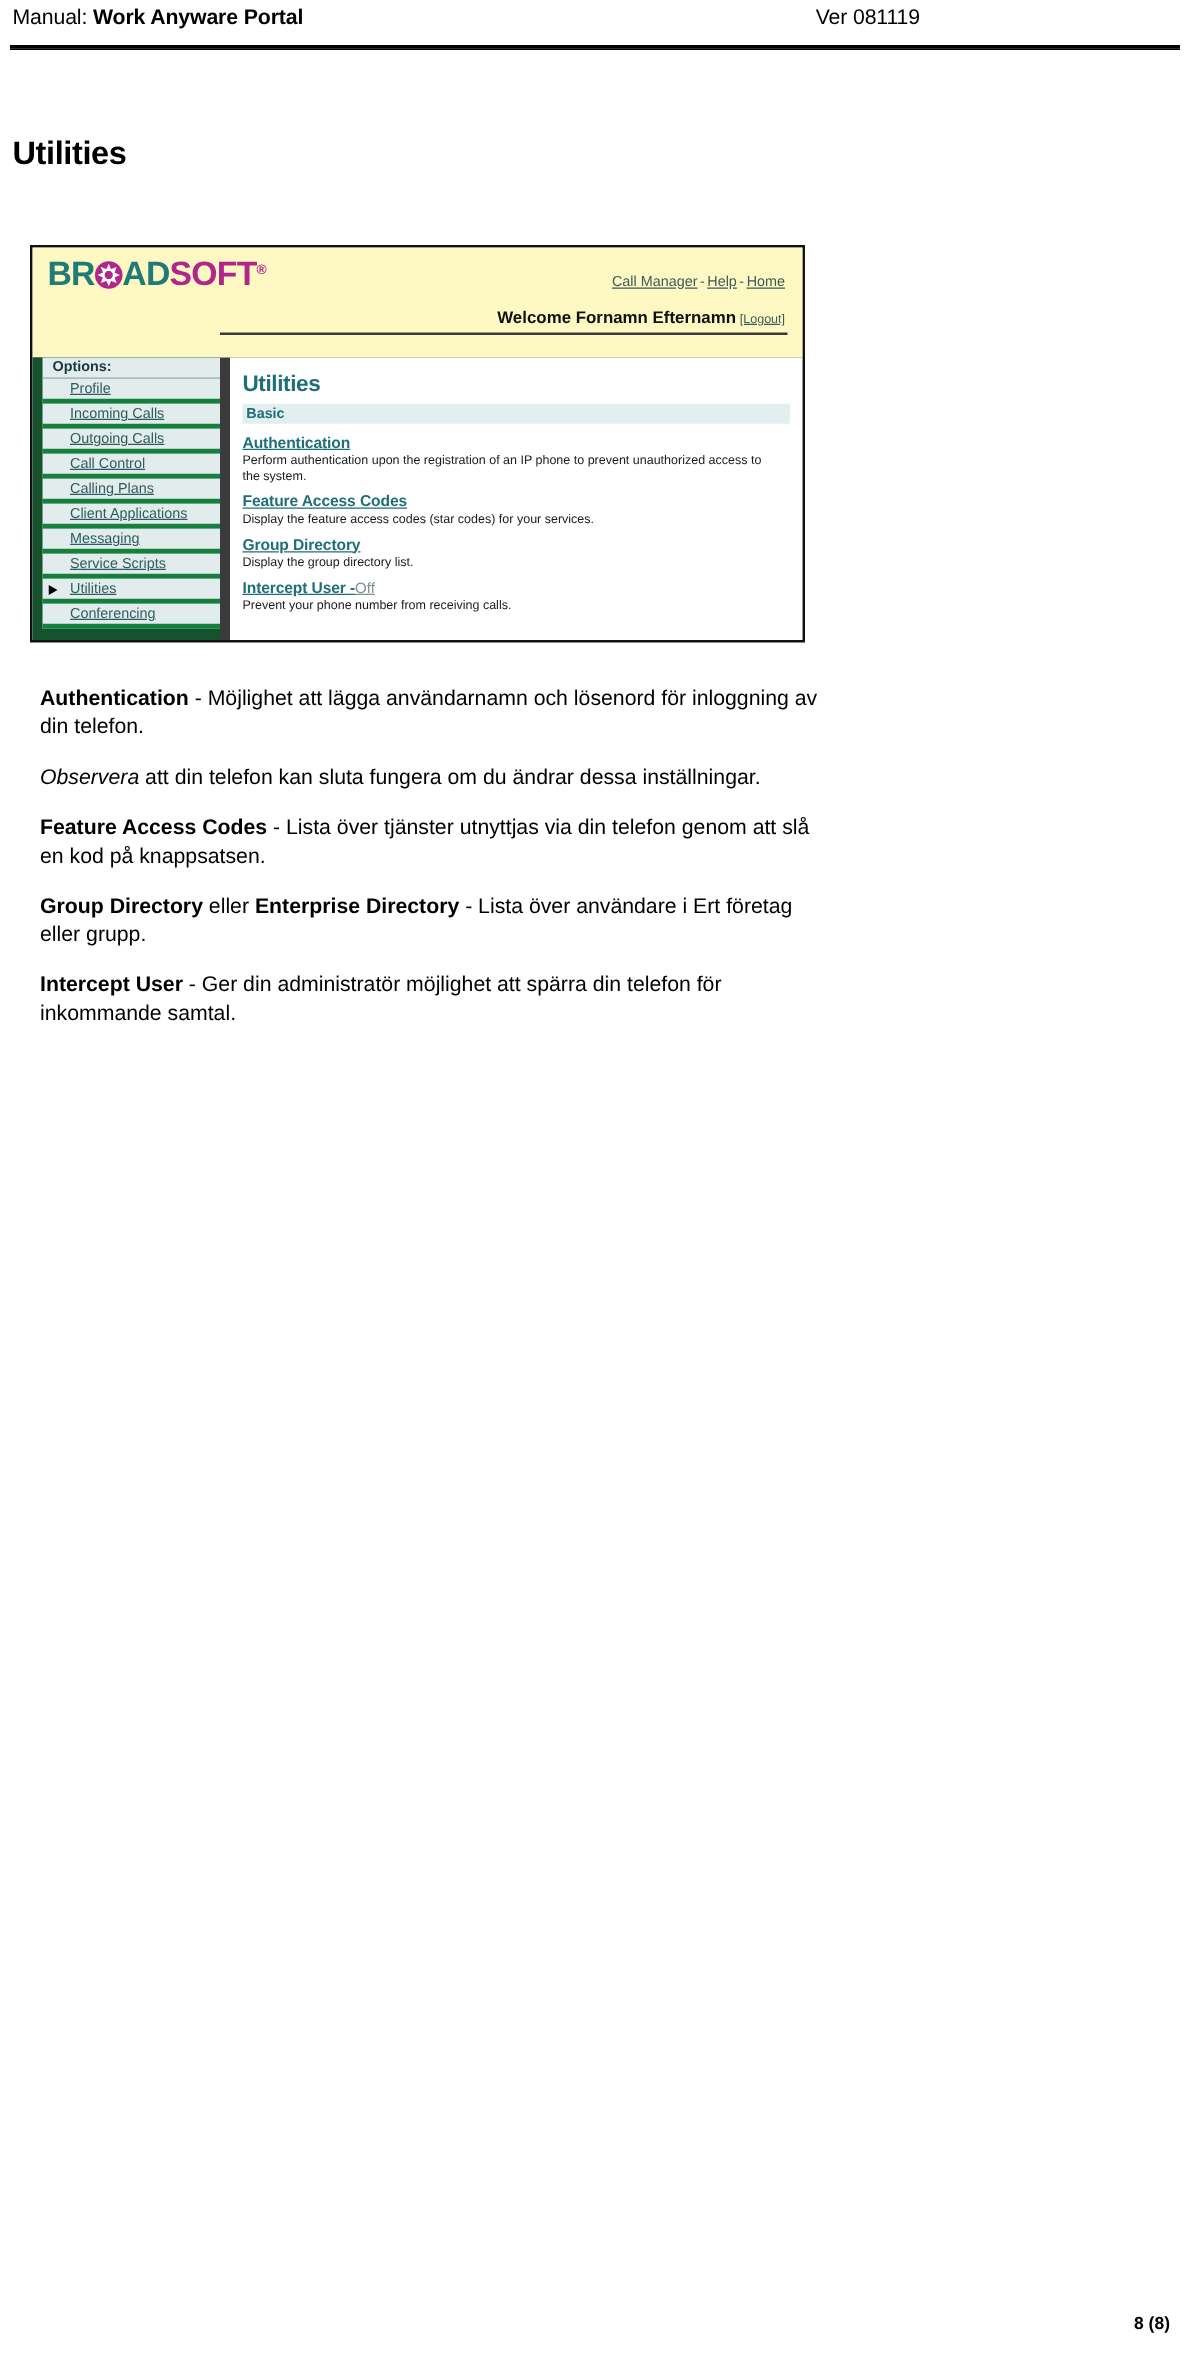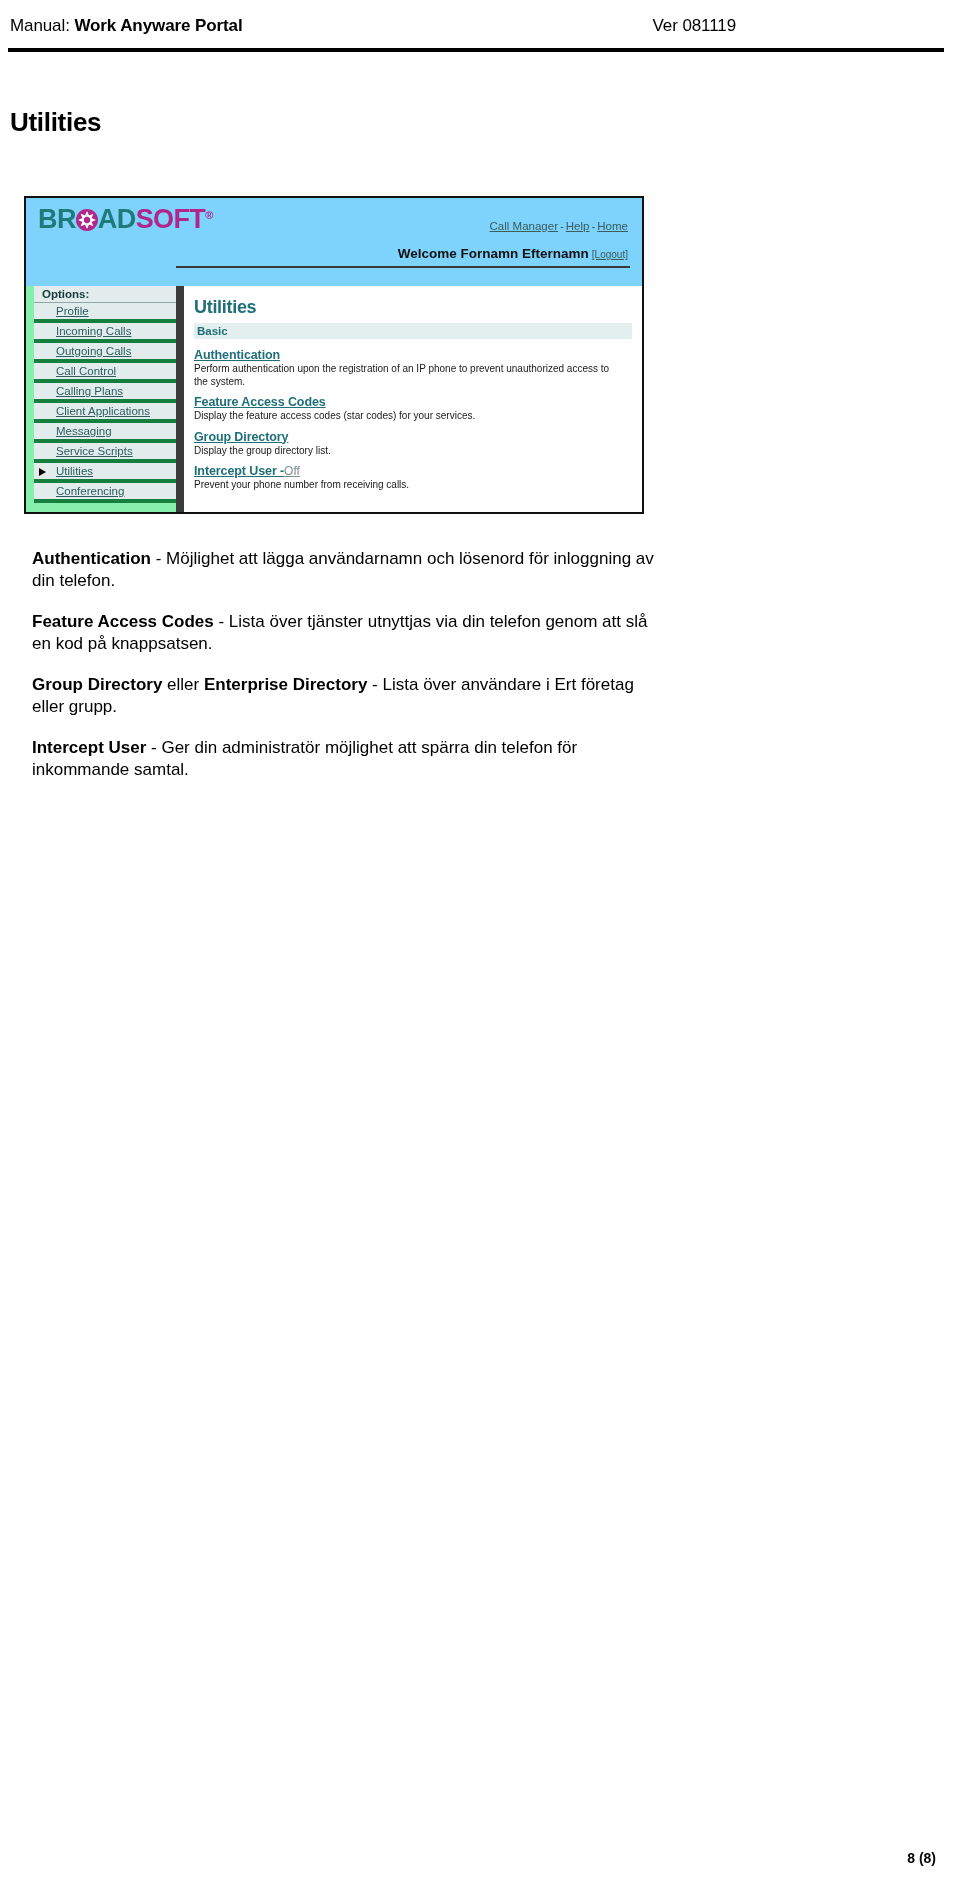--- a/index.html
+++ b/index.html
@@ -12,21 +12,21 @@
     height: 1892px;
     font-family: "Liberation Sans", sans-serif;
     color: #000000;
     position: relative;
     overflow: hidden;
   }
 
   
   .doc-header {
     position: absolute;
-    top: 12px;
+    top: 0;
     left: 0;
     width: 760px;
     height: 42px;
   }
   .doc-header-inner {
     position: absolute;
     left: 10px;
     right: 24px;
     top: 4px;
     display: flex;
@@ -75,21 +75,21 @@
     width: 620px;
     height: 318px;
     background: #ffffff;
     border: 2px solid #111111;
     box-sizing: border-box;
     overflow: hidden;
   }
   .fig-top {
     position: relative;
     height: 88px;
-    background: #7dd3fc;
+    background: #fef9c3;
   }
   .logo {
     position: absolute;
     left: 12px;
     top: 8px;
     font-size: 27px;
     font-weight: bold;
     letter-spacing: -0.6px;
     white-space: nowrap;
     line-height: 1;
@@ -153,21 +153,21 @@
 
   .fig-body {
     position: relative;
     height: 230px;
     background: #3b3b3b;
     display: flex;
   }
   
   .sidebar {
     width: 150px;
-    background: #86efac;
+    background: #14532d;
     padding-top: 0px;
     flex: 0 0 150px;
   }
   .opt-head {
     background: #e3ecec;
     border-bottom: 1px solid #8fa7a7;
     font-size: 11.5px;
     font-weight: bold;
     color: #16393b;
     padding: 2px 0 2px 8px;
@@ -359,20 +359,23 @@
       </div>
     </div>
   </div>
 </div>
 
 <div class="body-copy">
   <p>
     <b>Authentication</b><span> - Möjlighet att lägga användarnamn och lösenord för inloggning av din telefon.</span>
   </p>
   <p>
+    <i>Observera</i><span> att din telefon kan sluta fungera om du ändrar dessa inställningar.</span>
+  </p>
+  <p>
     <b>Feature Access Codes</b><span> - Lista över tjänster utnyttjas via din telefon genom att slå en kod på knappsatsen.</span>
   </p>
   <p>
     <b>Group Directory</b><span> eller </span><b>Enterprise Directory</b><span> - Lista över användare i Ert företag eller grupp.</span>
   </p>
   <p>
     <b>Intercept User</b><span> - Ger din administratör möjlighet att spärra din telefon för inkommande samtal.</span>
   </p>
 </div>
 

